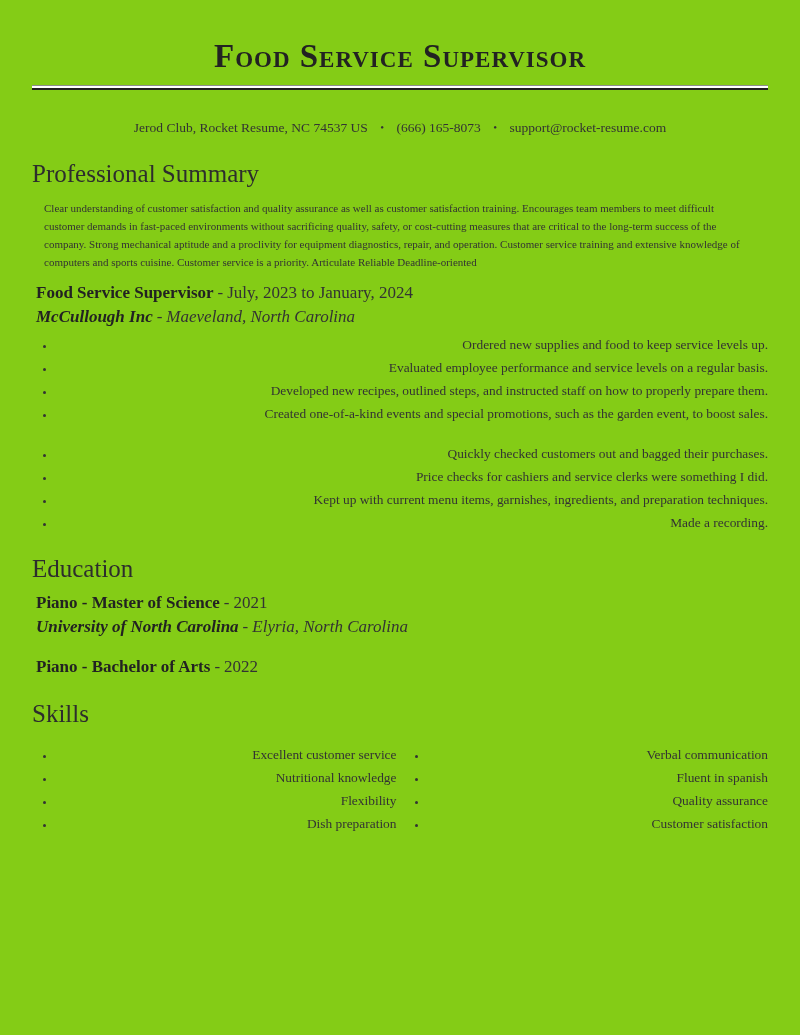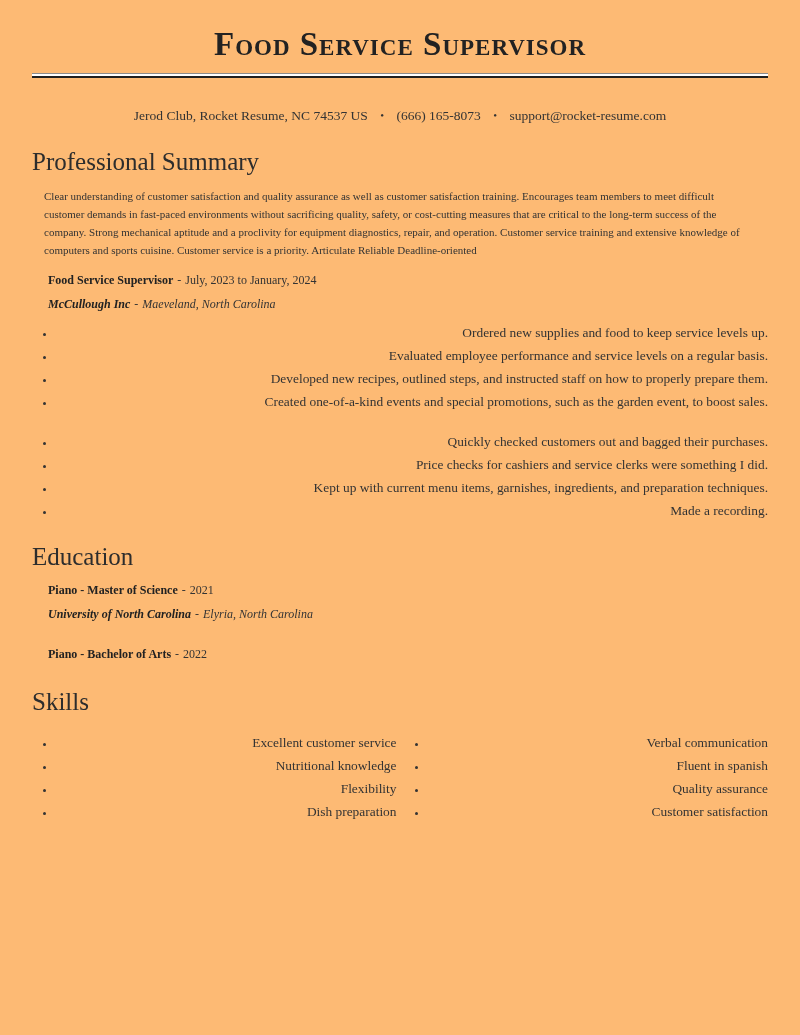--- a/index.html
+++ b/index.html
@@ -1,24 +1,24 @@
 <!DOCTYPE html>
 <html><head>
 <meta charset="utf-8">
 <style>
   * { box-sizing: border-box; }
   html, body { margin: 0; padding: 0; background: #ffffff; }
   .page {
     width: 800px;
     height: 1035px;
     margin: 0 auto;
-    background: #fdba74;
+    background: #84cc16;
     font-family: "Liberation Serif", serif;
     color: #333333;
-    padding: 0 32px;
+    padding: 12px 32px;
     overflow: hidden;
   }
 
   
   .resume-header { text-align: center; }
   h1.title {
     margin: 26px 0 11px 0;
     font-size: 33px;
     line-height: 36px;
     font-weight: 700;
@@ -48,21 +48,21 @@
   }
   .body-text {
     font-size: 11px;
     line-height: 18px;
     margin: 12px;
     color: #333333;
   }
 
   
   .entry { margin: 0 0 21px 0; }
-  .entry-line { margin: 0 0 5px 16px; font-size: 12px; line-height: 19px; }
+  .entry-line { margin: 0 0 5px 4px; font-size: 17px; line-height: 19px; }
   .entry-line b { color: #222222; }
   .dash { margin: 0 4px; }
 
   ul.bullet-list {
     margin: 10px 0 22px 0;
     padding: 0 0 0 24px;
     list-style: disc;
   }
   ul.bullet-list li {
     font-size: 13.4px;

